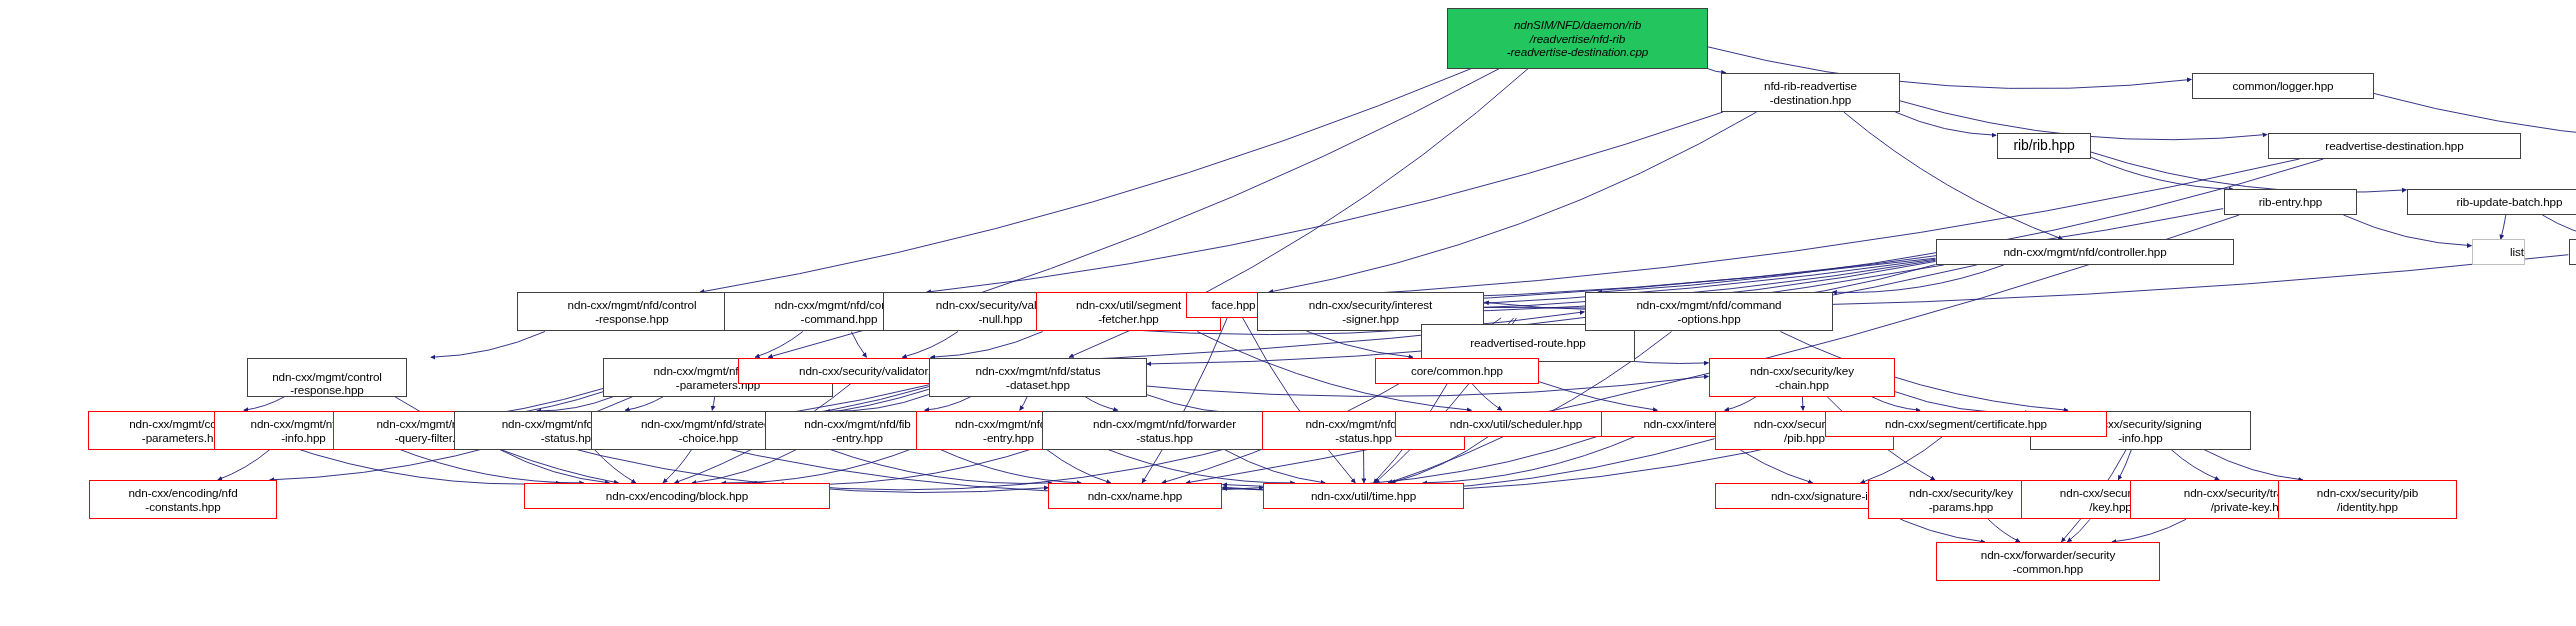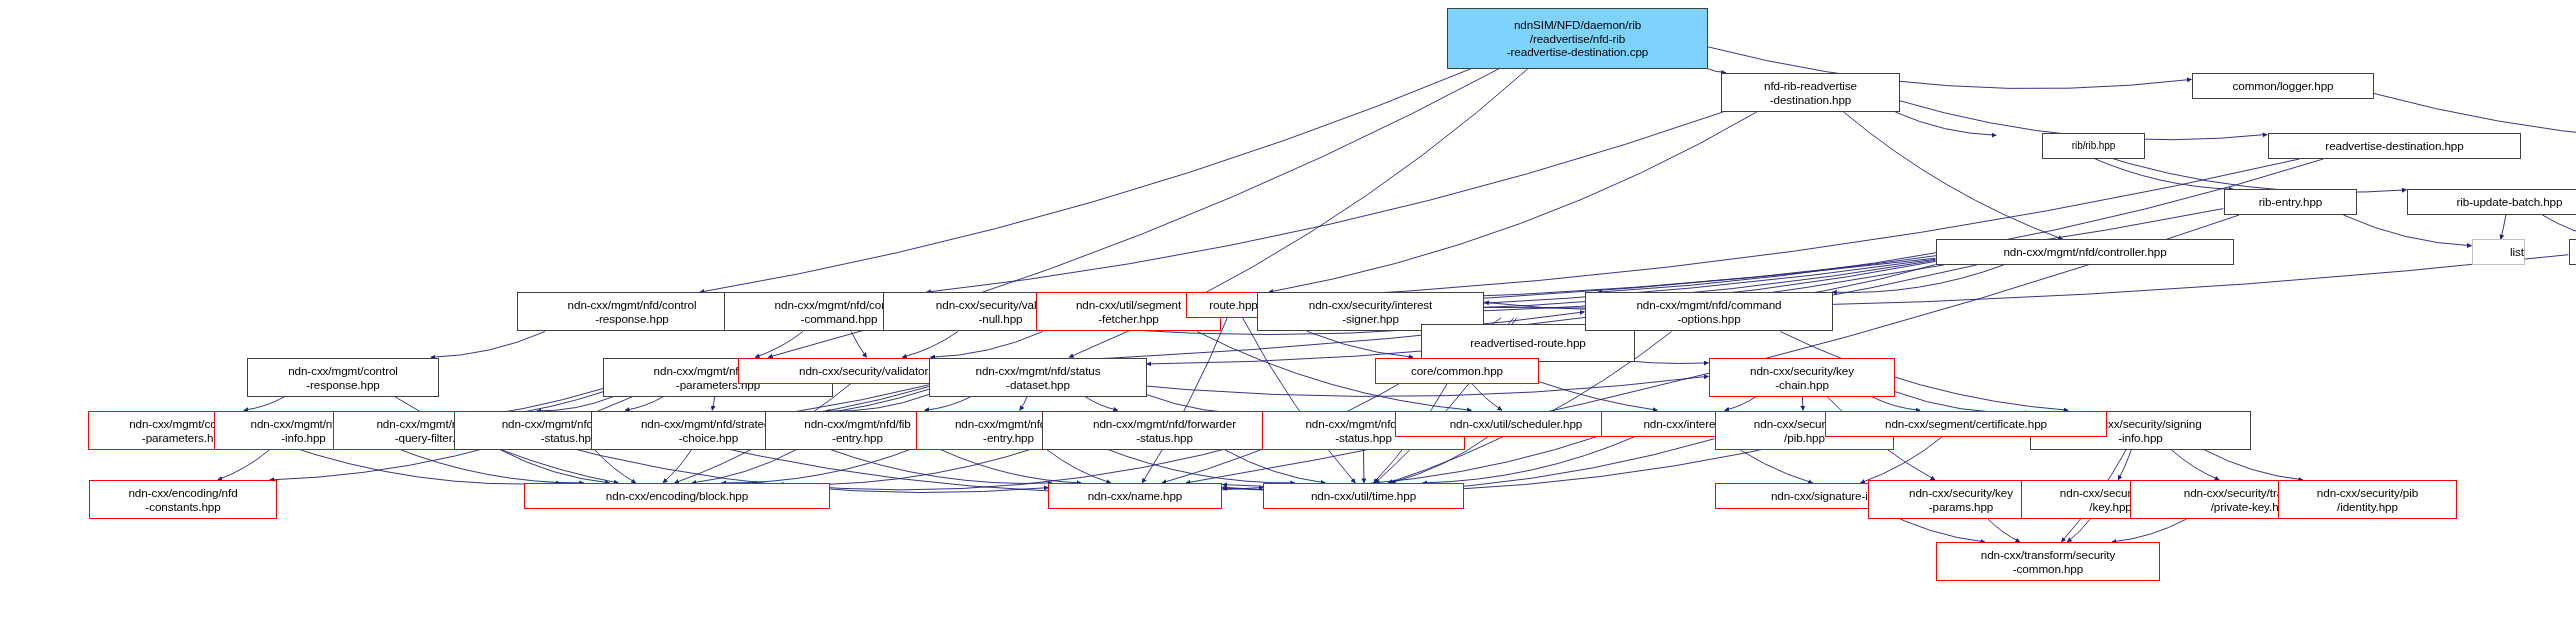--- a/index.html
+++ b/index.html
@@ -32,22 +32,23 @@
     text-align: center;
     line-height: 1.12;
     color: #000000;
     background: #ffffff;
     border: 0.8px solid #404040;
     white-space: pre;
     letter-spacing: -0.1px;
     z-index: 5;
   }
   .gnode.root {
-    background: #7dd3fc;
+    background: #22c55e;
     border: 0.8px solid #404040;
+    font-style: italic;
   }
   .gnode.red {
     border: 0.8px solid #ff0000;
   }
   .gnode.grey {
     border: 0.8px solid #c0c0c0;
     color: #000000;
     padding-left: 37px;
   }
   .gnode .lbl {
@@ -173,42 +174,42 @@
         <path d="M 2412.7 524.0 Q 2475.3 590.3 2555.3 634.0" marker-end="url(#arrow)"></path>
       </g>
   </svg>
   <div id="node-layer">
       <div class="gnode root" style="left: 1447px; top: 7.6px; width: 261px; height: 61px; font-size: 11.7px;"><span class="lbl">ndnSIM/NFD/daemon/rib
 /readvertise/nfd-rib
 -readvertise-destination.cpp</span></div>
       <div class="gnode " style="left: 1721px; top: 73px; width: 179px; height: 39px; font-size: 11.7px;"><span class="lbl">nfd-rib-readvertise
 -destination.hpp</span></div>
       <div class="gnode " style="left: 2192px; top: 73px; width: 182px; height: 26px; font-size: 11.7px;"><span class="lbl">common/logger.hpp</span></div>
-      <div class="gnode " style="left: 1997px; top: 133px; width: 103px; height: 26px; font-size: 10px; margin-left: 45px;"><span class="lbl">rib/rib.hpp</span></div>
+      <div class="gnode " style="left: 1997px; top: 133px; width: 94px; height: 26px; font-size: 14px;"><span class="lbl">rib/rib.hpp</span></div>
       <div class="gnode " style="left: 2268px; top: 133px; width: 253px; height: 26px; font-size: 11.7px;"><span class="lbl">readvertise-destination.hpp</span></div>
       <div class="gnode " style="left: 2224px; top: 189px; width: 133px; height: 26px; font-size: 11.7px;"><span class="lbl">rib-entry.hpp</span></div>
       <div class="gnode " style="left: 2407px; top: 189px; width: 205px; height: 26px; font-size: 11.7px;"><span class="lbl">rib-update-batch.hpp</span></div>
       <div class="gnode grey" style="left: 2472px; top: 239px; width: 53px; height: 26px; font-size: 11.7px;"><span class="lbl">list</span></div>
       <div class="gnode " style="left: 2569px; top: 239px; width: 142px; height: 26px; font-size: 11.7px;"></div>
       <div class="gnode " style="left: 1936px; top: 239px; width: 298px; height: 26px; font-size: 11.7px; justify-content: center;"><span class="lbl">ndn-cxx/mgmt/nfd/controller.hpp</span></div>
       <div class="gnode " style="left: 517px; top: 292px; width: 230px; height: 39px; font-size: 11.7px;"><span class="lbl">ndn-cxx/mgmt/nfd/control
 -response.hpp</span></div>
       <div class="gnode " style="left: 724px; top: 292px; width: 230px; height: 39px; font-size: 11.7px;"><span class="lbl">ndn-cxx/mgmt/nfd/control
 -command.hpp</span></div>
       <div class="gnode " style="left: 883px; top: 292px; width: 235px; height: 39px; font-size: 11.7px;"><span class="lbl">ndn-cxx/security/validator
 -null.hpp</span></div>
       <div class="gnode red" style="left: 1036px; top: 292px; width: 185px; height: 39px; font-size: 11.7px;"><span class="lbl">ndn-cxx/util/segment
 -fetcher.hpp</span></div>
-      <div class="gnode red" style="left: 1186px; top: 292px; width: 95px; height: 26px; font-size: 11.7px;"><span class="lbl">route.hpp</span></div>
+      <div class="gnode red" style="left: 1186px; top: 292px; width: 95px; height: 26px; font-size: 11.7px;"><span class="lbl">face.hpp</span></div>
       <div class="gnode " style="left: 1257px; top: 292px; width: 227px; height: 39px; font-size: 11.7px;"><span class="lbl">ndn-cxx/security/interest
 -signer.hpp</span></div>
       <div class="gnode " style="left: 1421px; top: 292px; width: 214px; height: 38px; font-size: 11.7px; margin-top: 32px;"><span class="lbl">readvertised-route.hpp</span></div>
       <div class="gnode " style="left: 1585px; top: 292px; width: 248px; height: 39px; font-size: 11.7px;"><span class="lbl">ndn-cxx/mgmt/nfd/command
 -options.hpp</span></div>
-      <div class="gnode " style="left: 247px; top: 358px; width: 192px; height: 39px; font-size: 11.7px;"><span class="lbl">ndn-cxx/mgmt/control
+      <div class="gnode " style="left: 247px; top: 358px; width: 160px; height: 39px; font-size: 11.7px; align-items: flex-end;"><span class="lbl">ndn-cxx/mgmt/control
 -response.hpp</span></div>
       <div class="gnode " style="left: 603px; top: 358px; width: 230px; height: 39px; font-size: 11.7px;"><span class="lbl">ndn-cxx/mgmt/nfd/control
 -parameters.hpp</span></div>
       <div class="gnode red" style="left: 738px; top: 358px; width: 273px; height: 26px; font-size: 11.7px;"><span class="lbl">ndn-cxx/security/validator.hpp</span></div>
       <div class="gnode " style="left: 929px; top: 358px; width: 218px; height: 39px; font-size: 11.7px;"><span class="lbl">ndn-cxx/mgmt/nfd/status
 -dataset.hpp</span></div>
       <div class="gnode red" style="left: 1375px; top: 358px; width: 164px; height: 26px; font-size: 11.7px; text-align: center;"><span class="lbl">core/common.hpp</span></div>
       <div class="gnode red" style="left: 1709px; top: 358px; width: 186px; height: 39px; font-size: 11.7px;"><span class="lbl">ndn-cxx/security/key
 -chain.hpp</span></div>
       <div class="gnode " style="left: 2030px; top: 411px; width: 221px; height: 39px; font-size: 11.7px;"><span class="lbl">ndn-cxx/security/signing
@@ -243,17 +244,17 @@
       <div class="gnode red" style="left: 1263px; top: 483px; width: 201px; height: 26px; font-size: 11.7px;"><span class="lbl">ndn-cxx/util/time.hpp</span></div>
       <div class="gnode red" style="left: 1715px; top: 483px; width: 247px; height: 26px; font-size: 11.7px;"><span class="lbl">ndn-cxx/signature-info.hpp</span></div>
       <div class="gnode red" style="left: 1868px; top: 480px; width: 186px; height: 39px; font-size: 11.7px;"><span class="lbl">ndn-cxx/security/key
 -params.hpp</span></div>
       <div class="gnode red" style="left: 2021px; top: 480px; width: 179px; height: 39px; font-size: 11.7px;"><span class="lbl">ndn-cxx/security/pib
 /key.hpp</span></div>
       <div class="gnode red" style="left: 2130px; top: 480px; width: 242px; height: 39px; font-size: 11.7px;"><span class="lbl">ndn-cxx/security/transform
 /private-key.hpp</span></div>
       <div class="gnode red" style="left: 2278px; top: 480px; width: 179px; height: 39px; font-size: 11.7px;"><span class="lbl">ndn-cxx/security/pib
 /identity.hpp</span></div>
-      <div class="gnode red" style="left: 1936px; top: 542px; width: 224px; height: 39px; font-size: 11.7px;"><span class="lbl">ndn-cxx/transform/security
+      <div class="gnode red" style="left: 1936px; top: 542px; width: 224px; height: 39px; font-size: 11.7px;"><span class="lbl">ndn-cxx/forwarder/security
 -common.hpp</span></div>
     </div>
 </div>
 
 
 </body></html>

